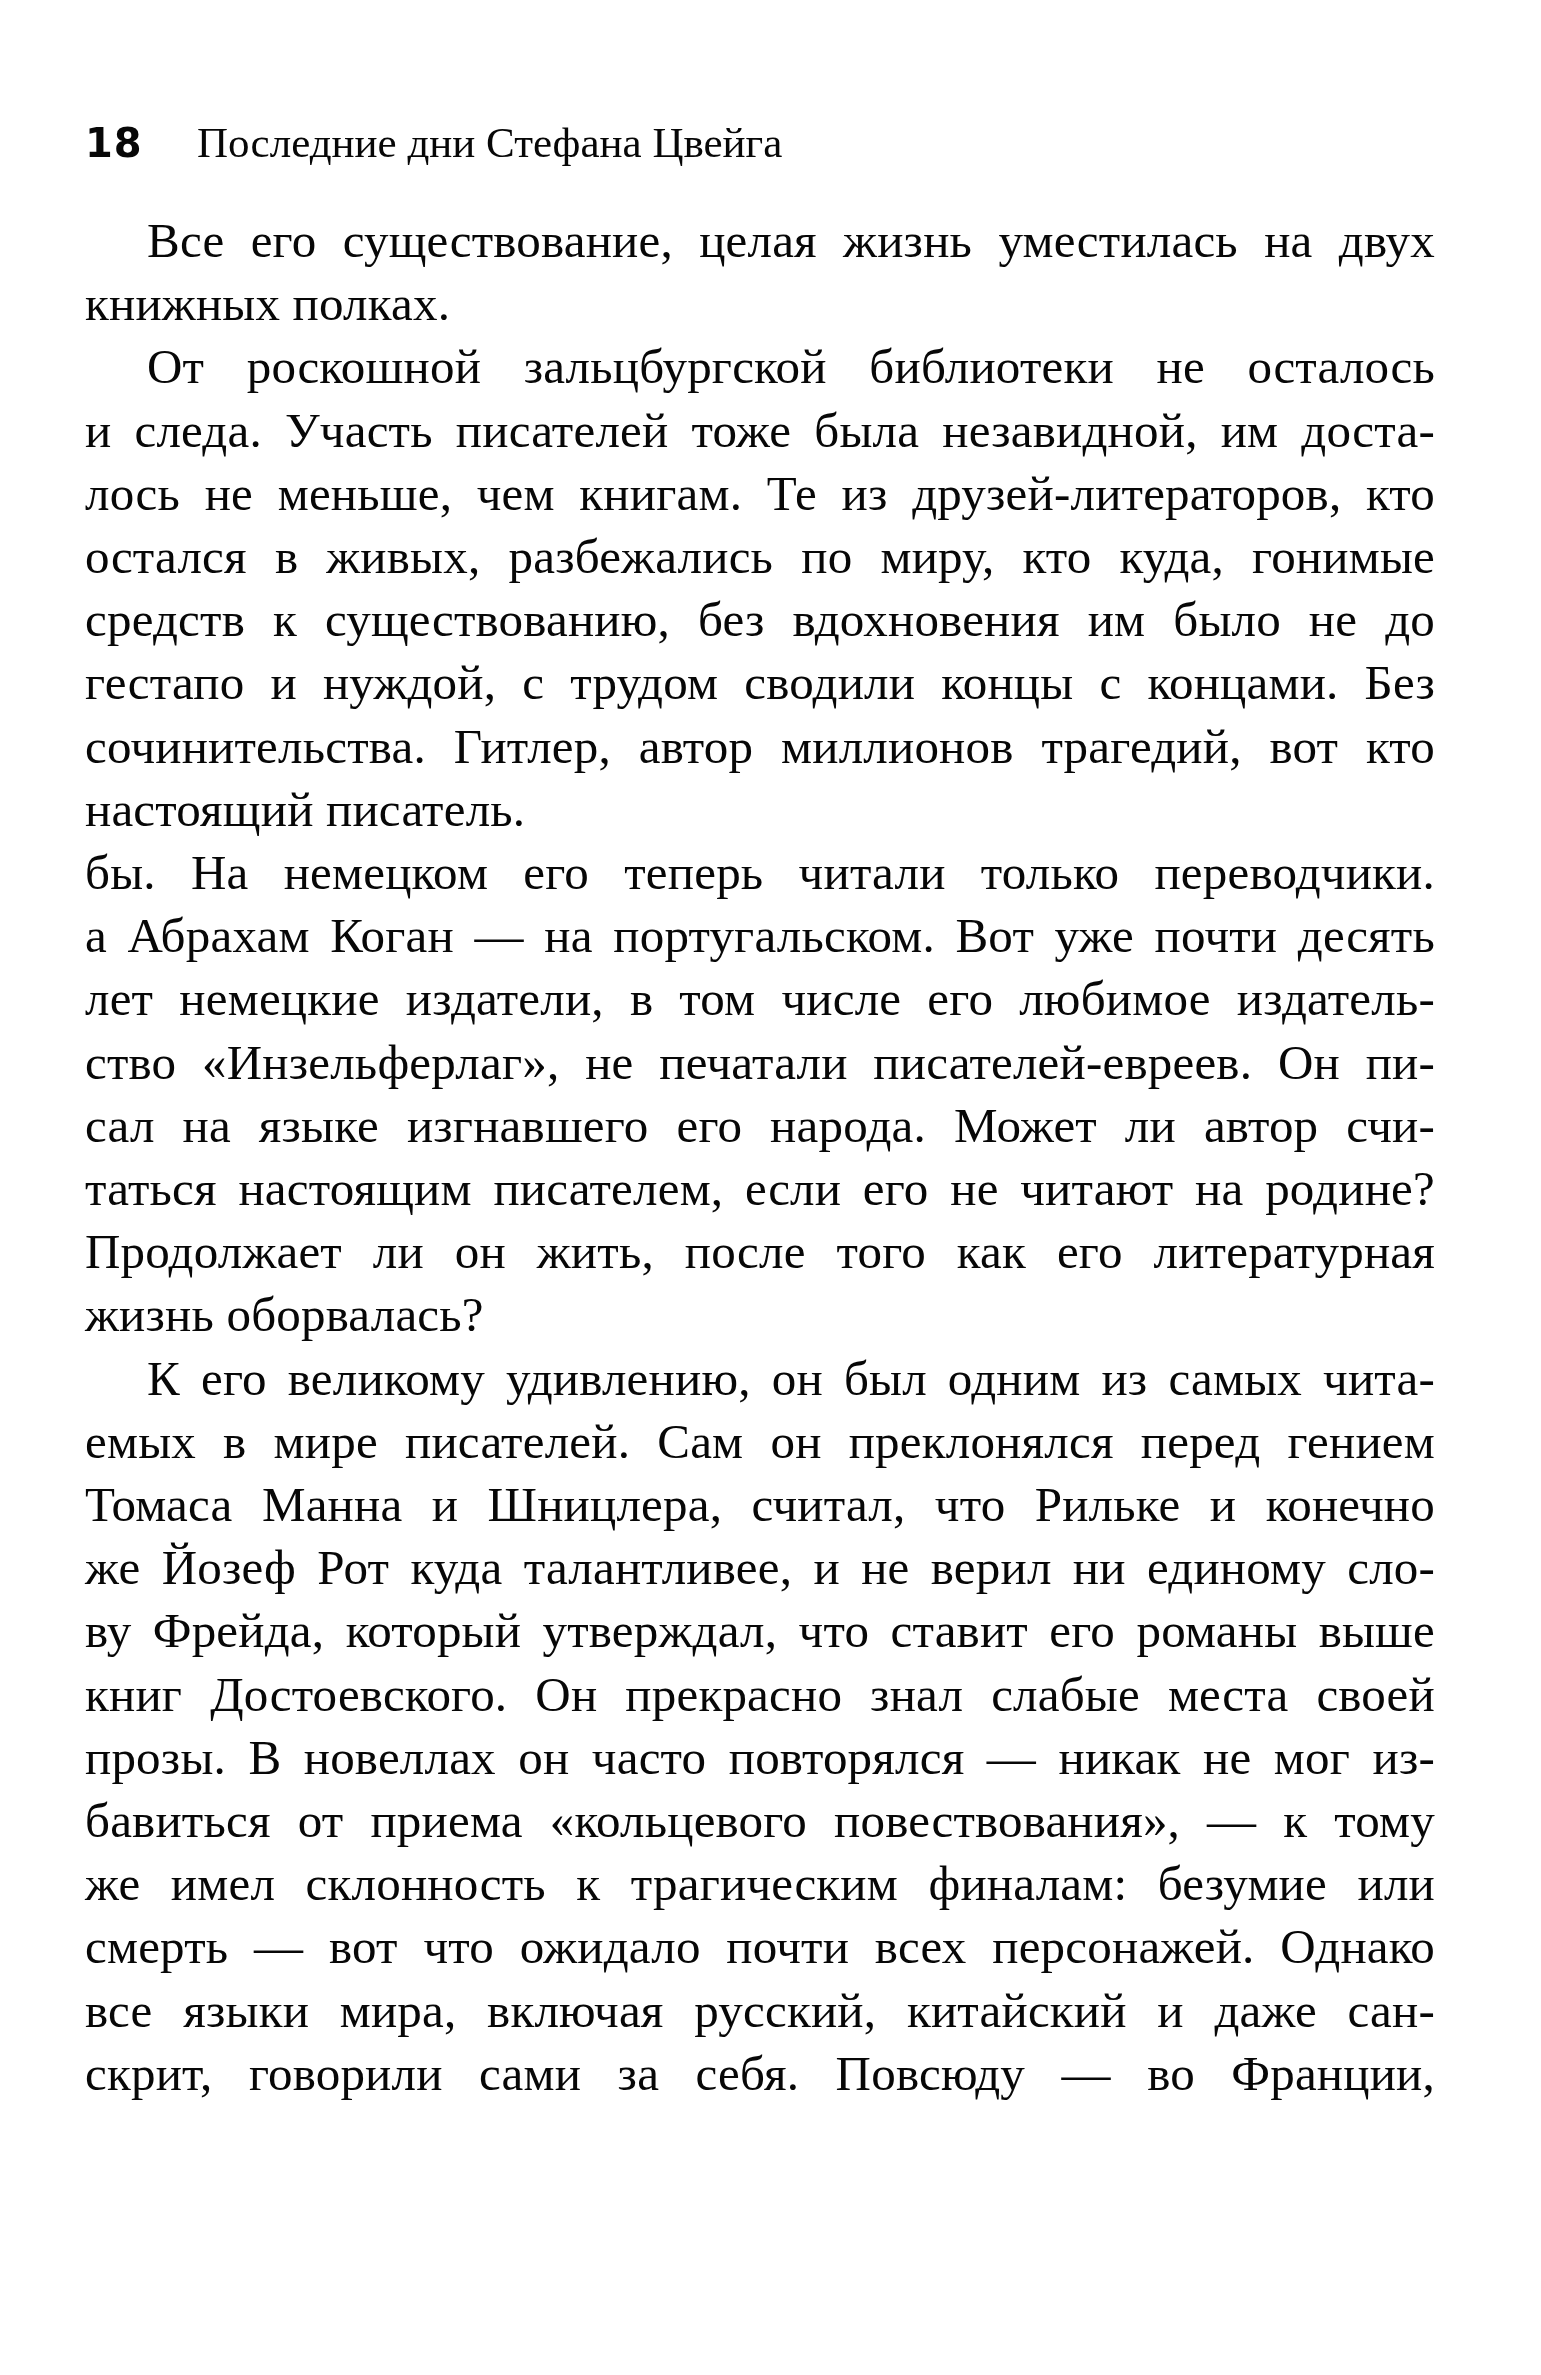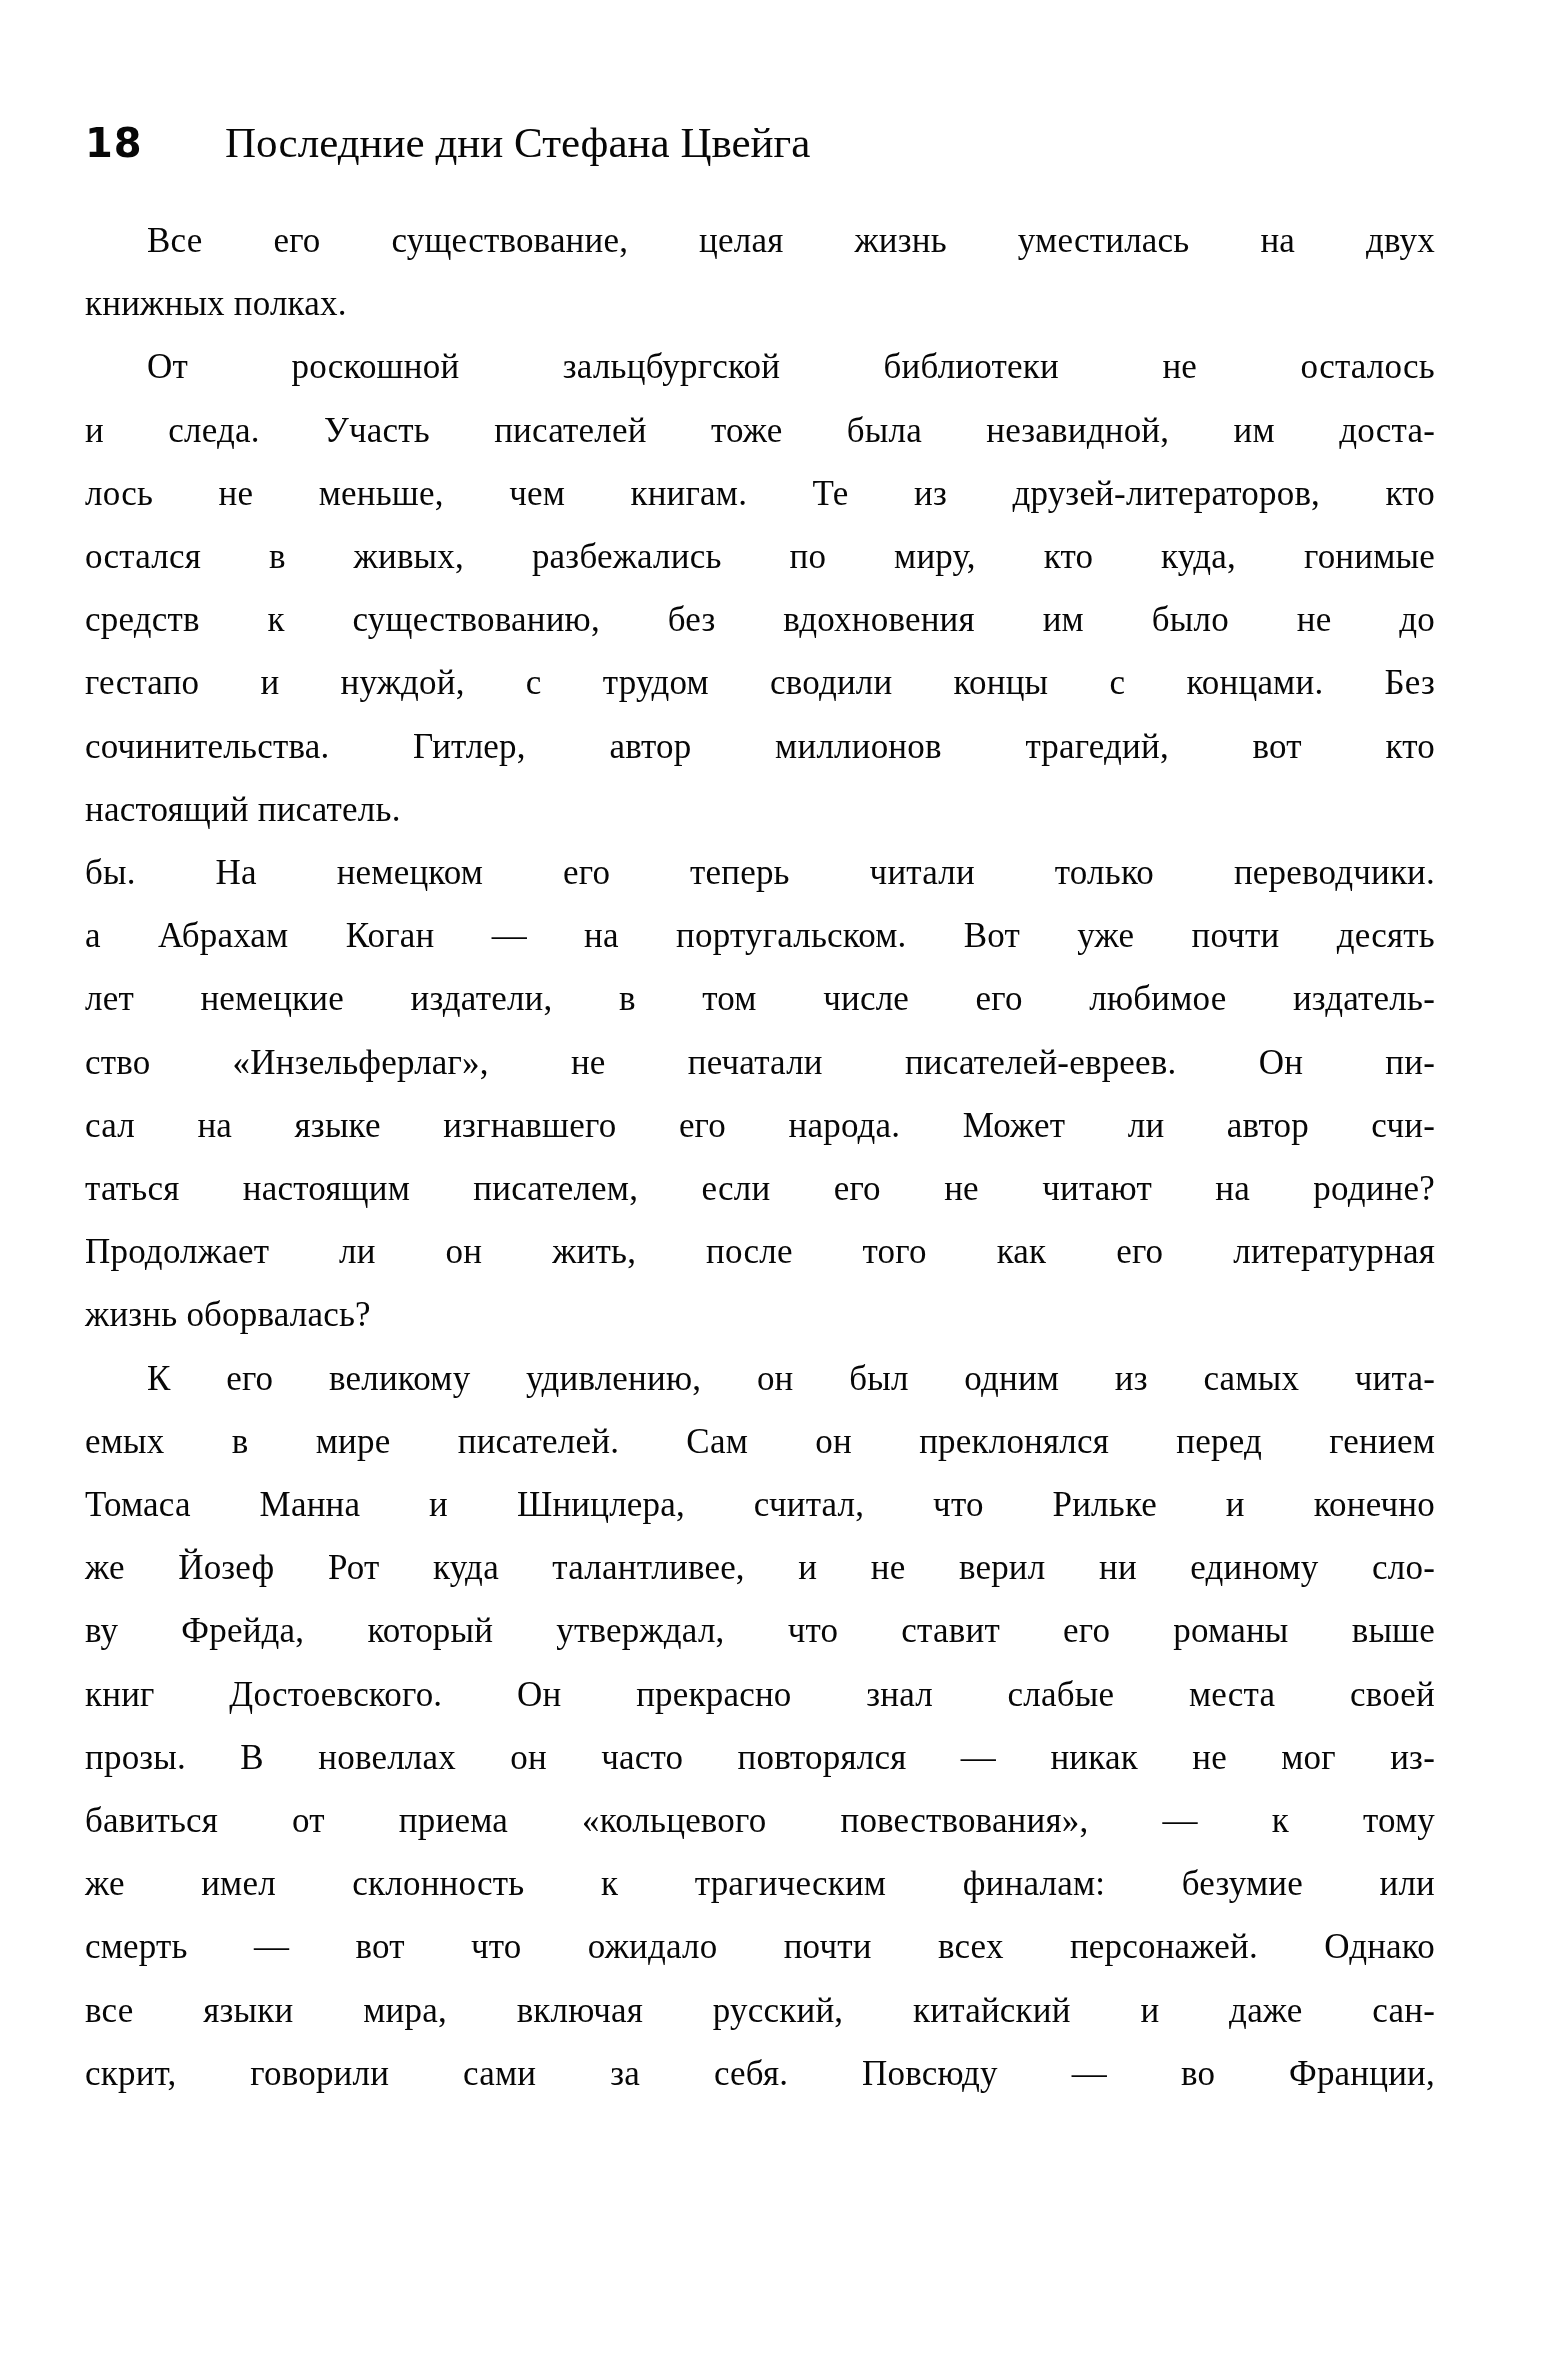--- a/index.html
+++ b/index.html
@@ -31,24 +31,23 @@
     font-family: "DejaVu Sans", "Liberation Sans", sans-serif;
     font-weight: 700;
     font-size: 40px;
     width: 112px;
     flex: 0 0 112px;
     letter-spacing: 1px;
   }
   .running {
     font-size: 43px;
     white-space: nowrap;
-    margin-left: 28px;
   }
   .body {
-    font-size: 35px;
+    font-size: 49px;
     line-height: 63.2px;
     letter-spacing: 0.2px;
   }
   .line {
     text-align: justify;
     text-align-last: justify;
     white-space: normal;
   }
   .line.left {
     text-align-last: left;

